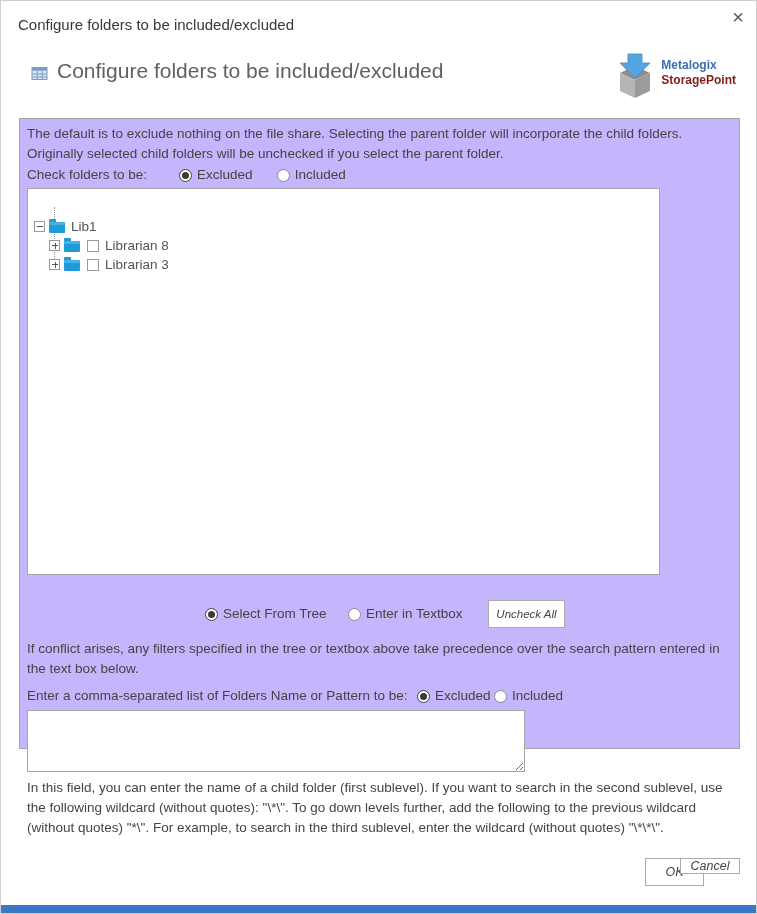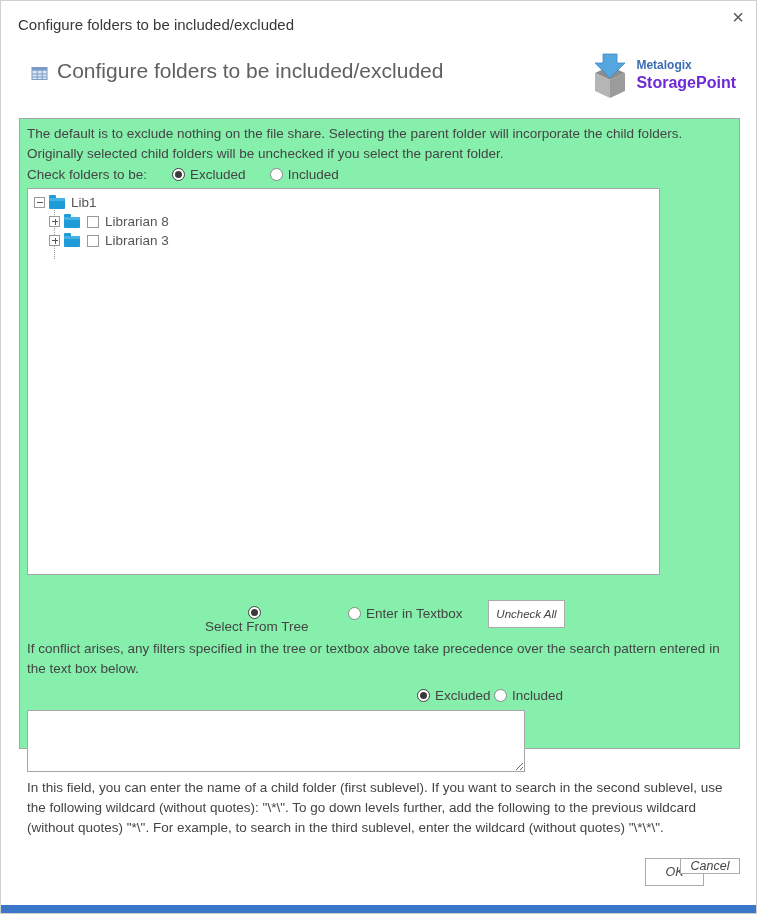--- a/index.html
+++ b/index.html
@@ -14,54 +14,54 @@
 
   .win-title { position:absolute; left:17px; top:15px; font-size:15px; color:#383838; }
   .close-btn { position:absolute; right:12px; top:6px; font-size:20px; color:#555; line-height:1; cursor:default; }
 
   .heading-icon { position:absolute; left:30px; top:64px; }
   .page-heading { position:absolute; left:56px; top:58px; font-size:21px; color:#606060; font-weight:400; }
 
   .logo { position:absolute; right:20px; top:52px; display:flex; align-items:flex-start; }
   .logo-text { margin-left:8px; padding-top:5px; line-height:1.25; }
   .logo-brand { color:#3c6eb4; font-weight:bold; font-size:12px; }
-  .logo-product { color:#6d28d9; font-weight:bold; font-size:16px; }
+  .logo-product { color:#7f1d1d; font-weight:bold; font-size:12px; }
 
   .main-box {
     position:absolute; left:18px; top:117px; width:721px; height:631px;
-    border:1px solid #a6a6a6; background:#86efac;
+    border:1px solid #a6a6a6; background:#c4b5fd;
   }
   .intro { position:absolute; left:7px; top:5px; width:708px; line-height:20px; }
   .check-row { position:absolute; left:7px; top:48px; display:flex; align-items:center; }
-  .check-row .lbl { margin-right:25px; }
+  .check-row .lbl { margin-right:32px; }
 
   .radio { display:inline-block; width:13px; height:13px; border:1px solid #8a8a8a;
            border-radius:50%; background:#fff; vertical-align:-2px; margin-right:5px; position:relative; }
   .radio.on { border-color:#3f3f3f; }
   .radio.on::after { content:""; position:absolute; left:2px; top:2px; width:7px; height:7px;
                      border-radius:50%; background:#3a3a3a; }
-  .radio-item { display:inline-flex; align-items:center; white-space:nowrap; }
+  .radio-item { display:inline-flex; align-items:flex-end; white-space:nowrap; }
 
   .tree-box { position:absolute; left:7px; top:69px; width:633px; height:387px;
               border:1px solid #a6a6a6; background:#fff; overflow:hidden; }
   .tree { position:relative; padding:4px 0 0 0; }
   .tree-vline { position:absolute; left:26px; top:18px; height:52px; border-left:1px dotted #9a9a9a; }
   .tree-row { display:flex; align-items:center; height:19px; position:relative; }
-  .tree-row.root { padding-left:6px; }
+  .tree-row.root { padding-left:6px;margin-top:24px; }
   .tree-row.child { padding-left:21px; }
   .exp { width:11px; height:11px; border:1px solid #999; background:#fff; position:relative; flex:0 0 auto; z-index:1; }
   .exp::before { content:""; position:absolute; left:2px; top:4px; width:6px; height:1px; background:#555; }
   .exp.plus::after { content:""; position:absolute; left:4.5px; top:1.5px; width:1px; height:6px; background:#555; }
   .folder { width:16px; height:11px; background:#1e9cd7; border-radius:1px; position:relative; margin-left:4px; margin-top:2px; flex:0 0 auto; }
   .folder::before { content:""; position:absolute; left:0; top:-3px; width:7px; height:3px; background:#1e9cd7; border-radius:1px 1px 0 0; }
   .folder::after { content:""; position:absolute; left:0; top:0; width:16px; height:3px; background:#45b1e4; }
   .cb { width:12px; height:12px; border:1px solid #9a9a9a; background:#fff; margin-left:7px; flex:0 0 auto; }
   .tree-label { margin-left:6px; color:#555; }
 
-  .mode-radio-1 { position:absolute; left:185px; top:487px;flex-direction:column; }
+  .mode-radio-1 { position:absolute; left:185px; top:487px; }
   .mode-radio-2 { position:absolute; left:328px; top:487px; }
 
   .btn { background:#fff; border:1px solid #ababab; color:#444; text-align:center;
          font-family:inherit; display:flex; align-items:center; justify-content:center; cursor:default;font-style:italic; }
   .uncheck-btn { position:absolute; left:468px; top:481px; width:77px; height:28px; font-size:11.5px; }
   .validate-btn { position:absolute; left:518px; top:607px; width:107px; height:28px; font-size:11.5px; }
 
   .conflict { position:absolute; left:7px; top:520px; width:706px; line-height:20px; }
   .pattern-label { position:absolute; left:7px; top:569px; }
   .pattern-radio-1 { position:absolute; left:397px; top:569px; }
@@ -154,20 +154,21 @@
       <span>Select From Tree</span>
     </span>
     <span class="radio-item mode-radio-2">
       <span class="radio"></span>
       <span>Enter in Textbox</span>
     </span>
     <button class="btn uncheck-btn">Uncheck All</button>
 
     <div class="conflict">If conflict arises, any filters specified in the tree or textbox above take precedence over the search pattern entered in the text box below.</div>
 
+    <div class="pattern-label">Enter a comma-separated list of Folders Name or Pattern to be:</div>
     <span class="radio-item pattern-radio-1">
       <span class="radio on"></span>
       <span>Excluded</span>
     </span>
     <span class="radio-item pattern-radio-2">
       <span class="radio"></span>
       <span>Included</span>
     </span>
 
     <textarea class="pattern-textarea" aria-label="Enter a comma-separated list of Folders Name or Pattern to be:" style=""></textarea>

